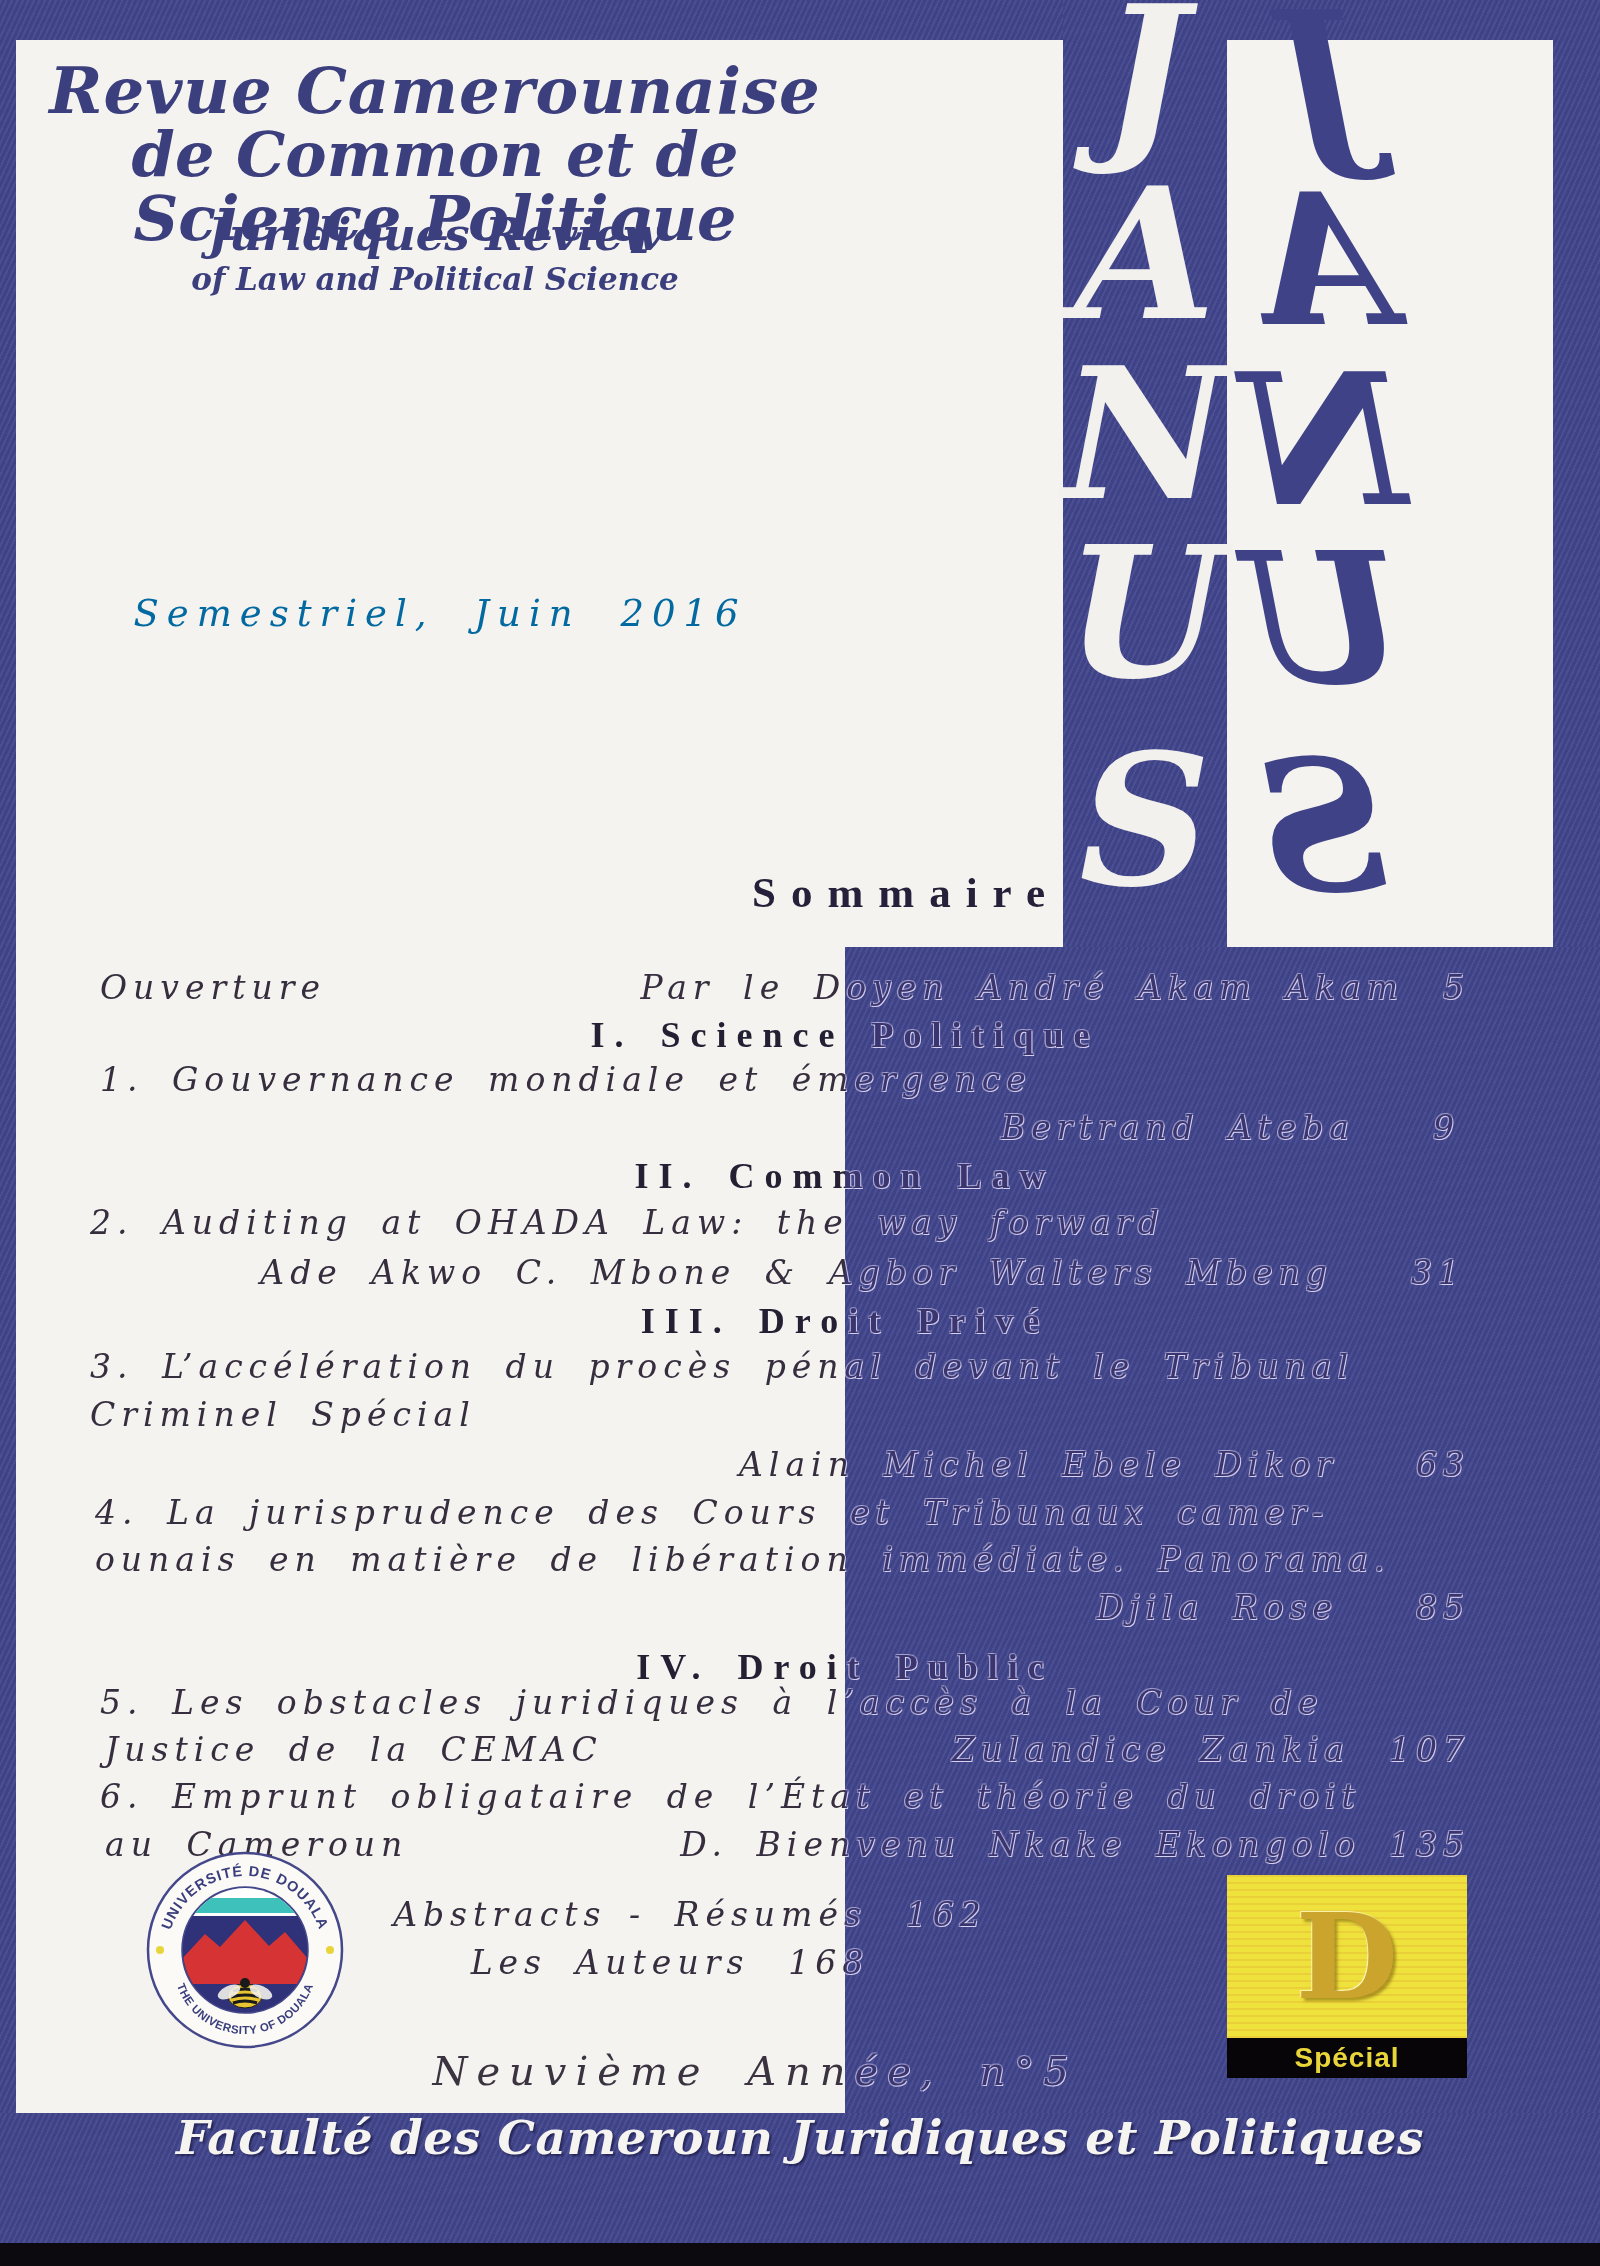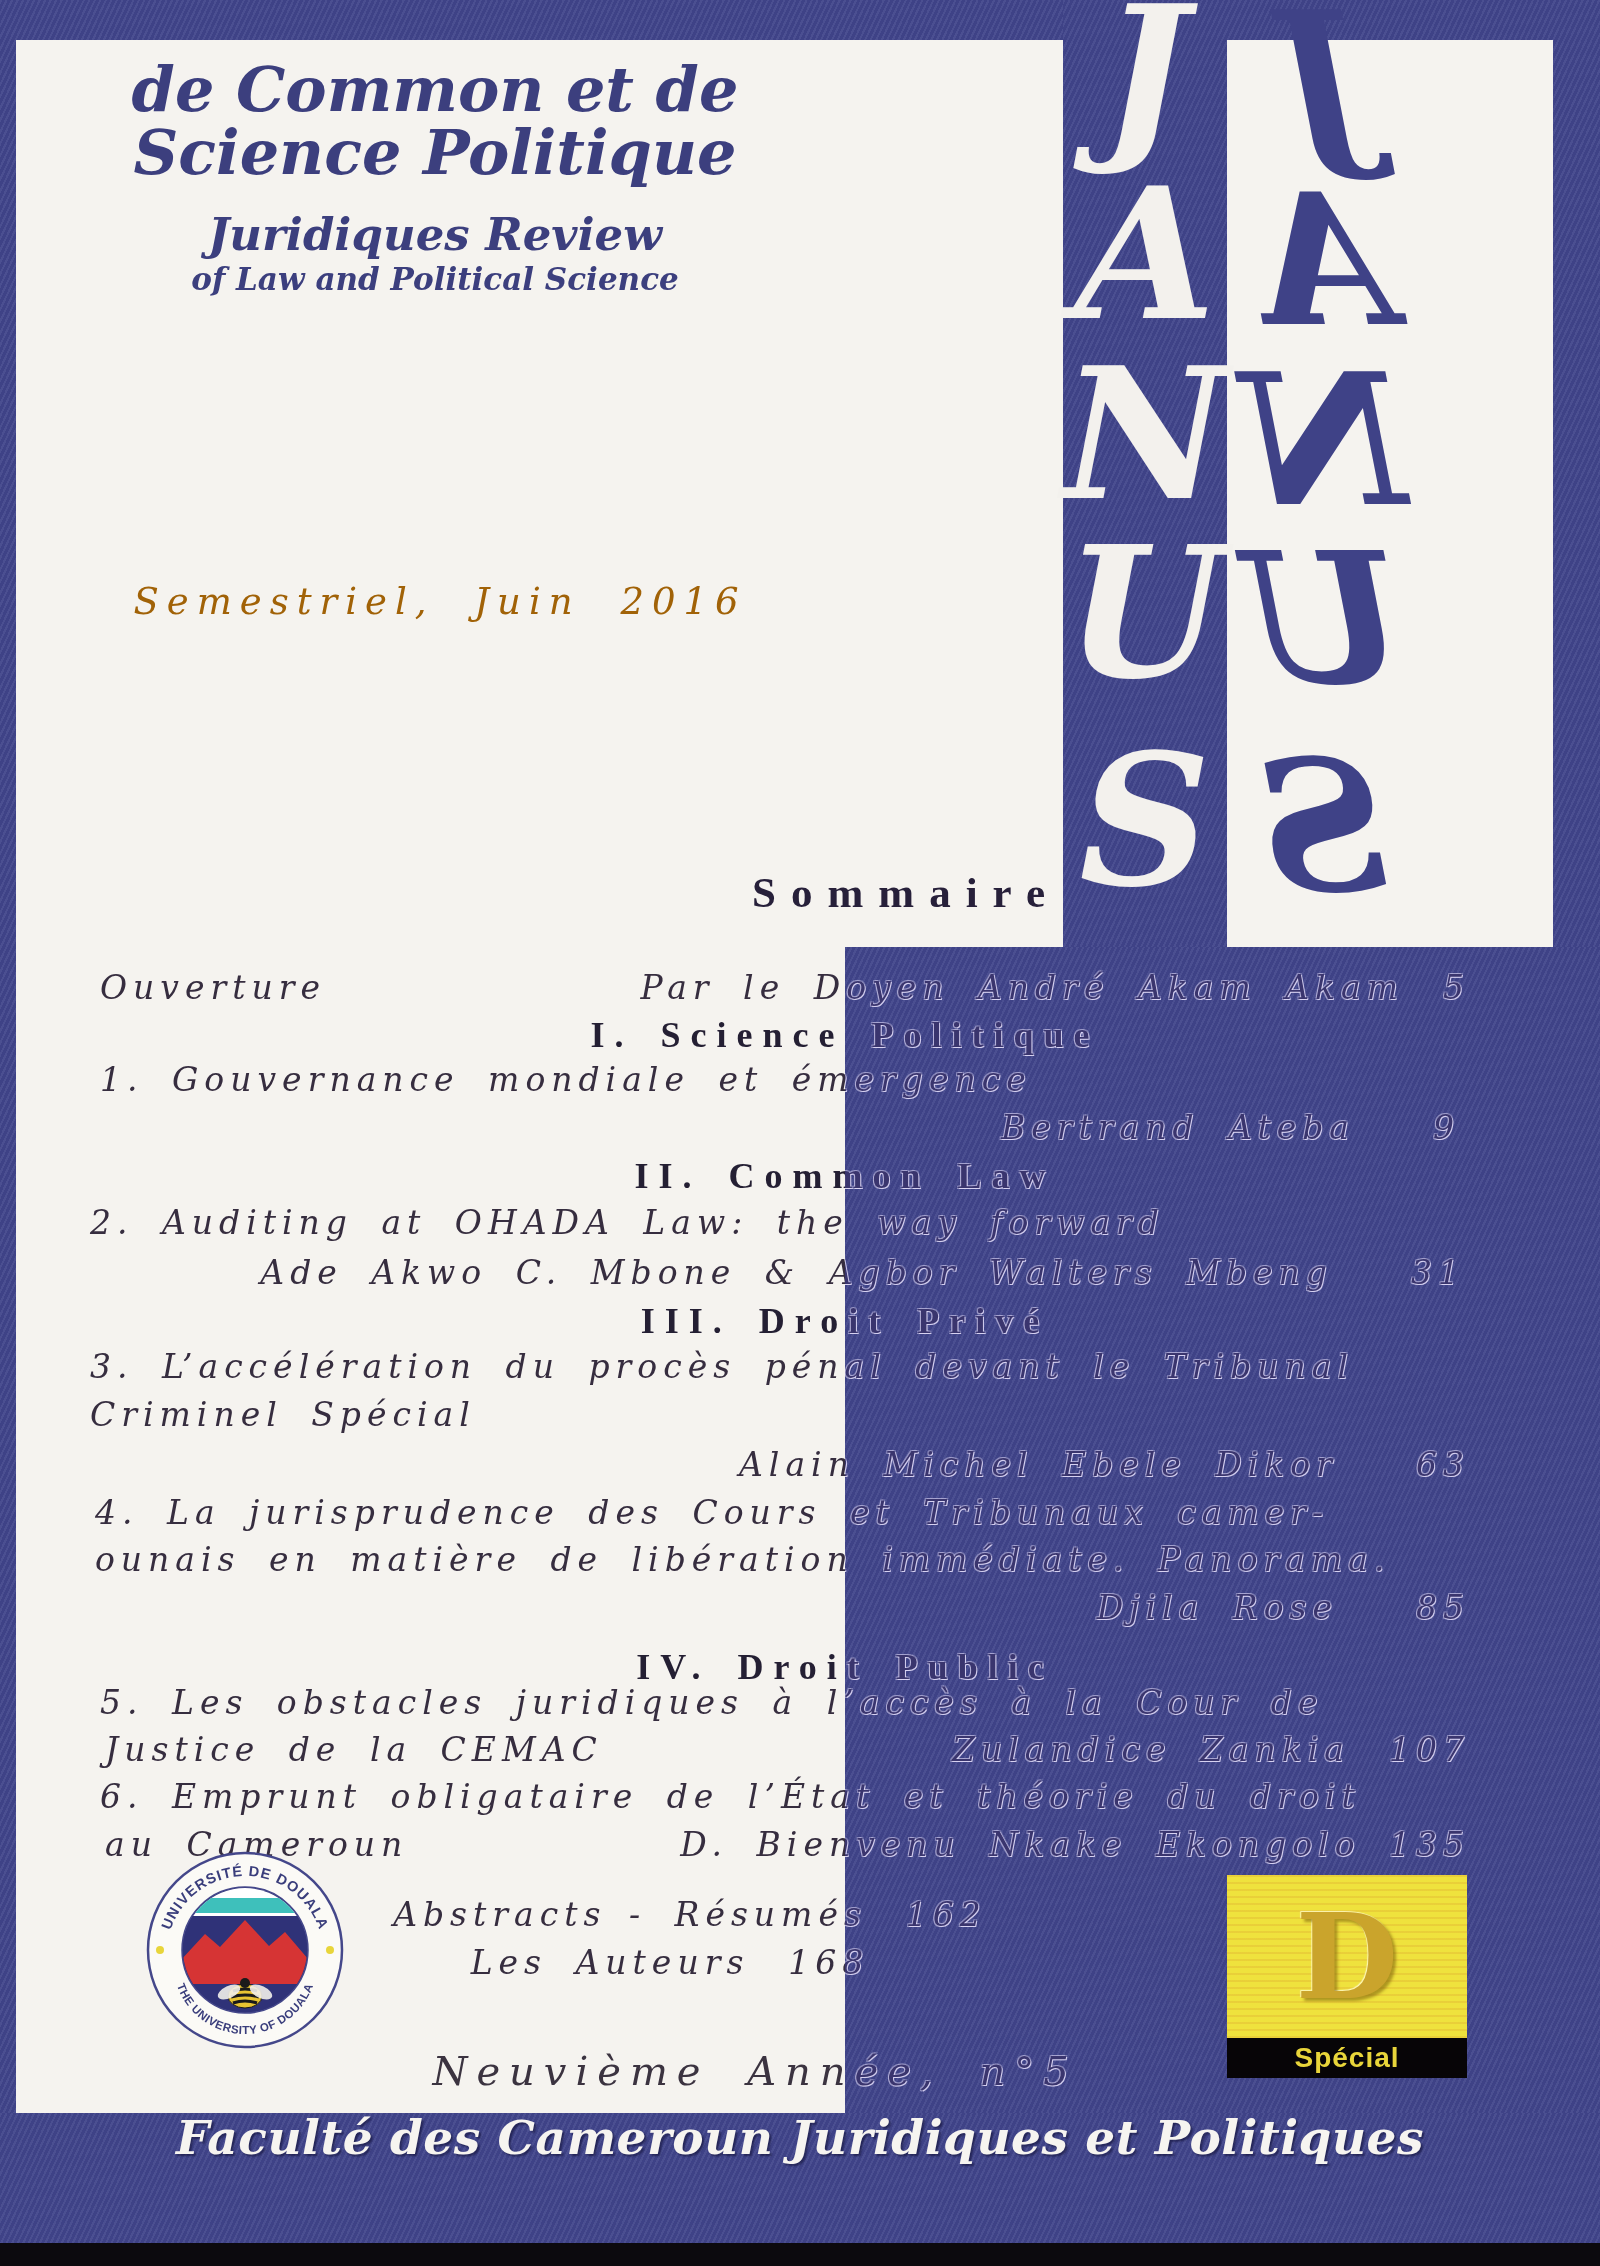--- a/index.html
+++ b/index.html
@@ -13,22 +13,22 @@
 
   
   .title-fr{left:20px;top:58px;width:830px;text-align:center;
             font-weight:bold;font-style:italic;color:#3c3f7e;line-height:1.02;}
   .title-fr .t1{font-size:64px;letter-spacing:1px;}
   .title-fr .t2{font-size:62px;letter-spacing:0px;}
   .title-en{left:20px;top:208px;width:830px;text-align:center;
             font-weight:bold;font-style:italic;color:#3c3f7e;line-height:1.18;}
   .title-en .t3{font-size:45px;}
   .title-en .t4{font-size:31px;}
-  .issue-line{left:30px;top:580px;width:820px;text-align:center;font-style:italic;
-              font-size:37px;letter-spacing:8px;word-spacing:20px;color:#a16207;}
+  .issue-line{left:30px;top:592px;width:820px;text-align:center;font-style:italic;
+              font-size:37px;letter-spacing:8px;word-spacing:20px;color:#0369a1;}
 
   
   .jl{width:170px;text-align:center;font-weight:bold;font-style:italic;
       font-size:182px;line-height:185px;}
   .jl-a{left:1060px;color:#f3f1ed;}
   .jl-b{left:1238px;color:#3f4287;}
   .jl-b .mir{display:inline-block;transform:scaleX(-1);}
 
   
   .sommaire{left:60px;top:868px;width:1000px;text-align:right;
@@ -74,20 +74,21 @@
 <div class="page">
 
   <div class="abs navy" style="left:0;top:0;width:1600px;height:40px;"></div>
   <div class="abs navy" style="left:0;top:0;width:16px;height:2266px;"></div>
   <div class="abs navy" style="left:1063px;top:0;width:537px;height:2266px;"></div>
   <div class="abs whitewin" style="left:1227px;top:40px;width:326px;height:907px;"></div>
   <div class="abs navy" style="left:845px;top:947px;width:755px;height:1319px;"></div>
   <div class="abs navy" style="left:0;top:2113px;width:1600px;height:153px;"></div>
 
   <div class="abs title-fr">
+    <div class="t1">Revue Camerounaise</div>
     <div class="t2">de Common et de Science Politique</div>
   </div>
   <div class="abs title-en">
     <div class="t3">Juridiques Review</div>
     <div class="t4">of Law and Political Science</div>
   </div>
   <div class="abs issue-line">Semestriel, Juin 2016</div>
 
   <div class="abs jl jl-a" style="top:-20px;">J</div>
   <div class="abs jl jl-a" style="top:162px;">A</div>

